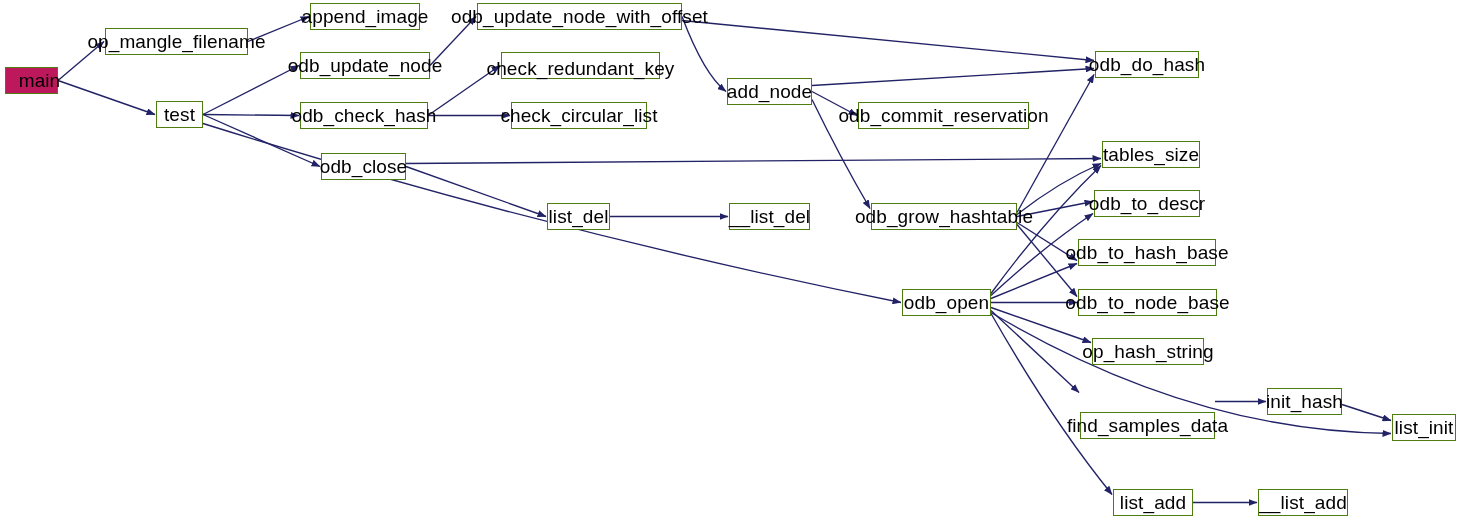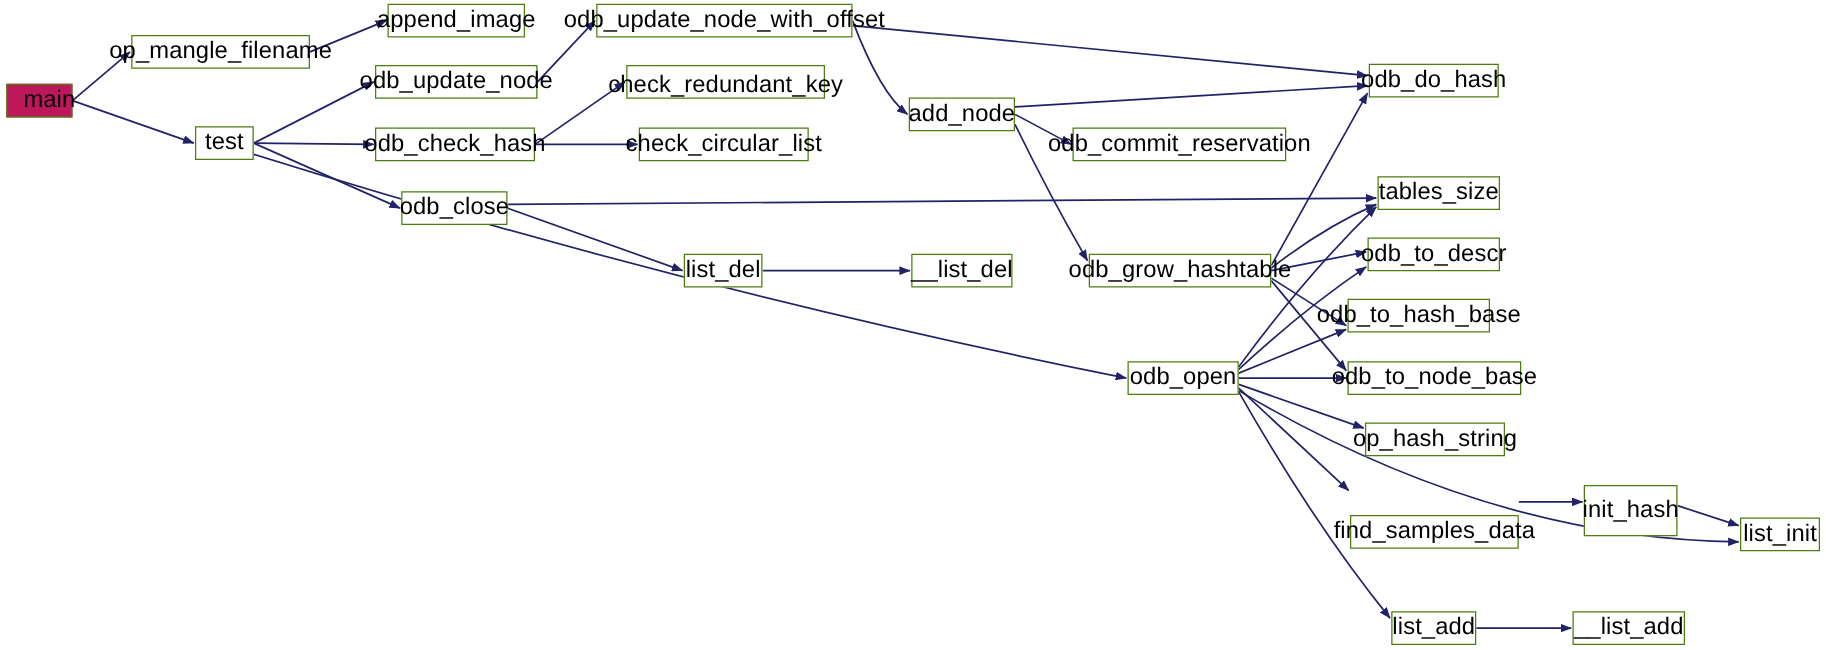--- a/index.html
+++ b/index.html
@@ -147,42 +147,42 @@
       </div>
       <div class="node" style="left: 1094px; top: 190px; width: 106px; height: 27px;">
         <span class="node-label">odb_to_descr</span>
       </div>
       <div class="node" style="left: 547px; top: 203px; width: 63px; height: 27px;">
         <span class="node-label">list_del</span>
       </div>
       <div class="node" style="left: 729px; top: 203px; width: 81px; height: 27px;">
         <span class="node-label">__list_del</span>
       </div>
-      <div class="node" style="left: 1078px; top: 239px; width: 114px; height: 27px;">
+      <div class="node" style="left: 1078px; top: 239px; width: 138px; height: 27px;">
         <span class="node-label">odb_to_hash_base</span>
       </div>
       <div class="node" style="left: 902px; top: 289px; width: 89px; height: 27px;">
         <span class="node-label">odb_open</span>
       </div>
       <div class="node" style="left: 1078px; top: 289px; width: 139px; height: 27px;">
         <span class="node-label">odb_to_node_base</span>
       </div>
       <div class="node" style="left: 1092px; top: 338px; width: 112px; height: 27px;">
         <span class="node-label">op_hash_string</span>
       </div>
       <div class="node" style="left: 1080px; top: 412px; width: 135px; height: 27px;">
         <span class="node-label">find_samples_data</span>
       </div>
-      <div class="node" style="left: 1267px; top: 388px; width: 75px; height: 41px; justify-content: center;">
+      <div class="node" style="left: 1267px; top: 388px; width: 75px; height: 27px; justify-content: center;">
         <span class="node-label">init_hash</span>
       </div>
       <div class="node" style="left: 1392px; top: 414px; width: 64px; height: 27px;">
         <span class="node-label">list_init</span>
       </div>
-      <div class="node" style="left: 1113px; top: 489px; width: 68px; height: 27px;">
+      <div class="node" style="left: 1113px; top: 489px; width: 80px; height: 27px;">
         <span class="node-label">list_add</span>
       </div>
       <div class="node" style="left: 1258px; top: 489px; width: 90px; height: 27px;">
         <span class="node-label">__list_add</span>
       </div>
     </div>
 
 </div>
 
 </body></html>

